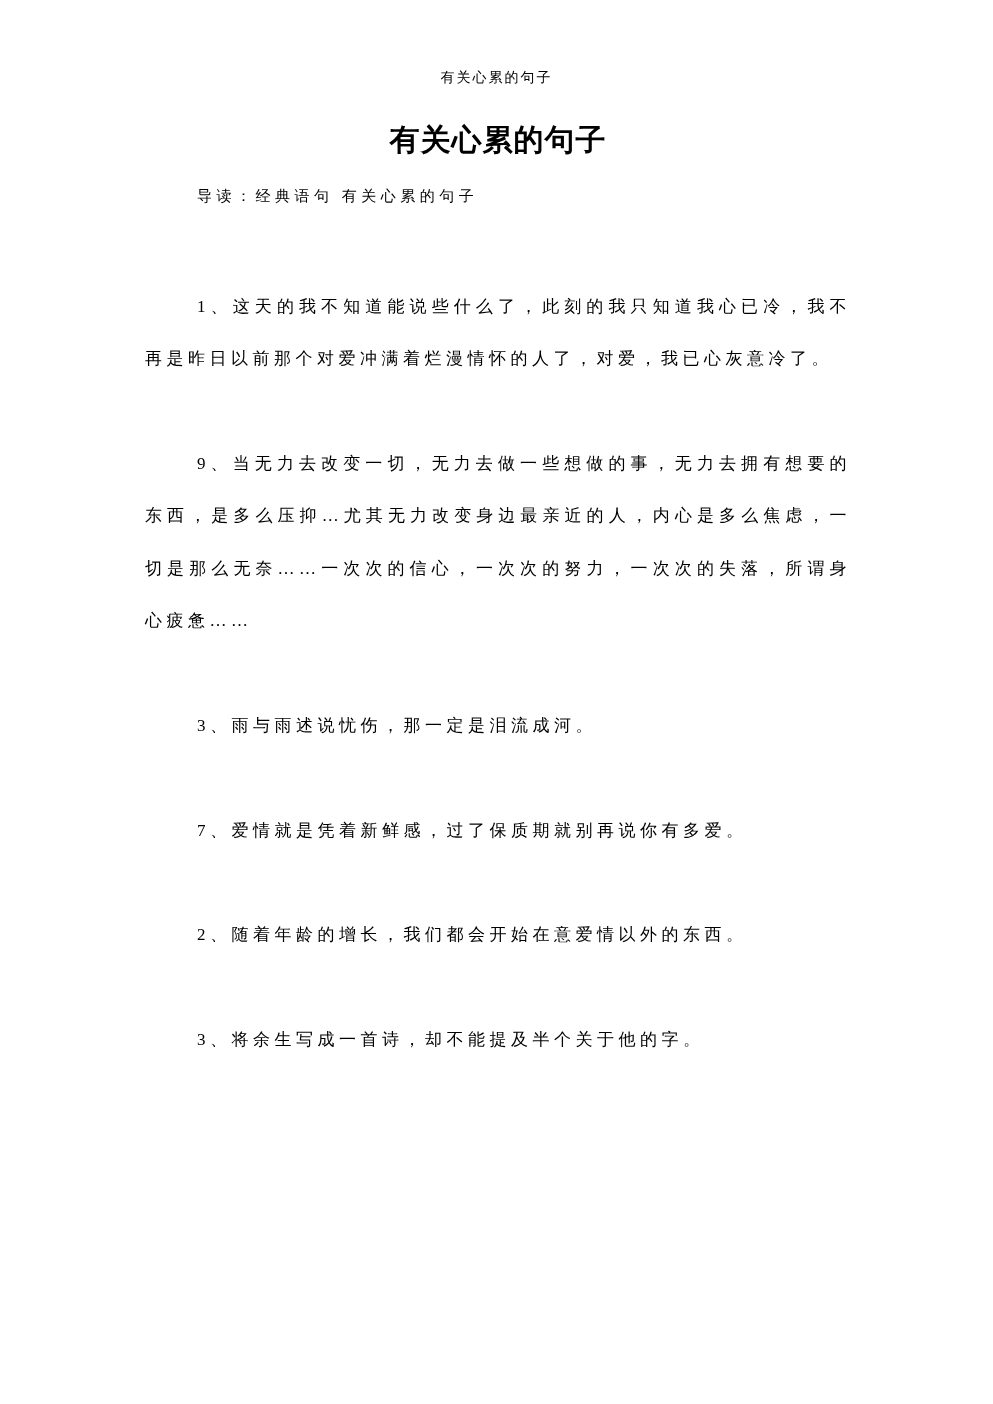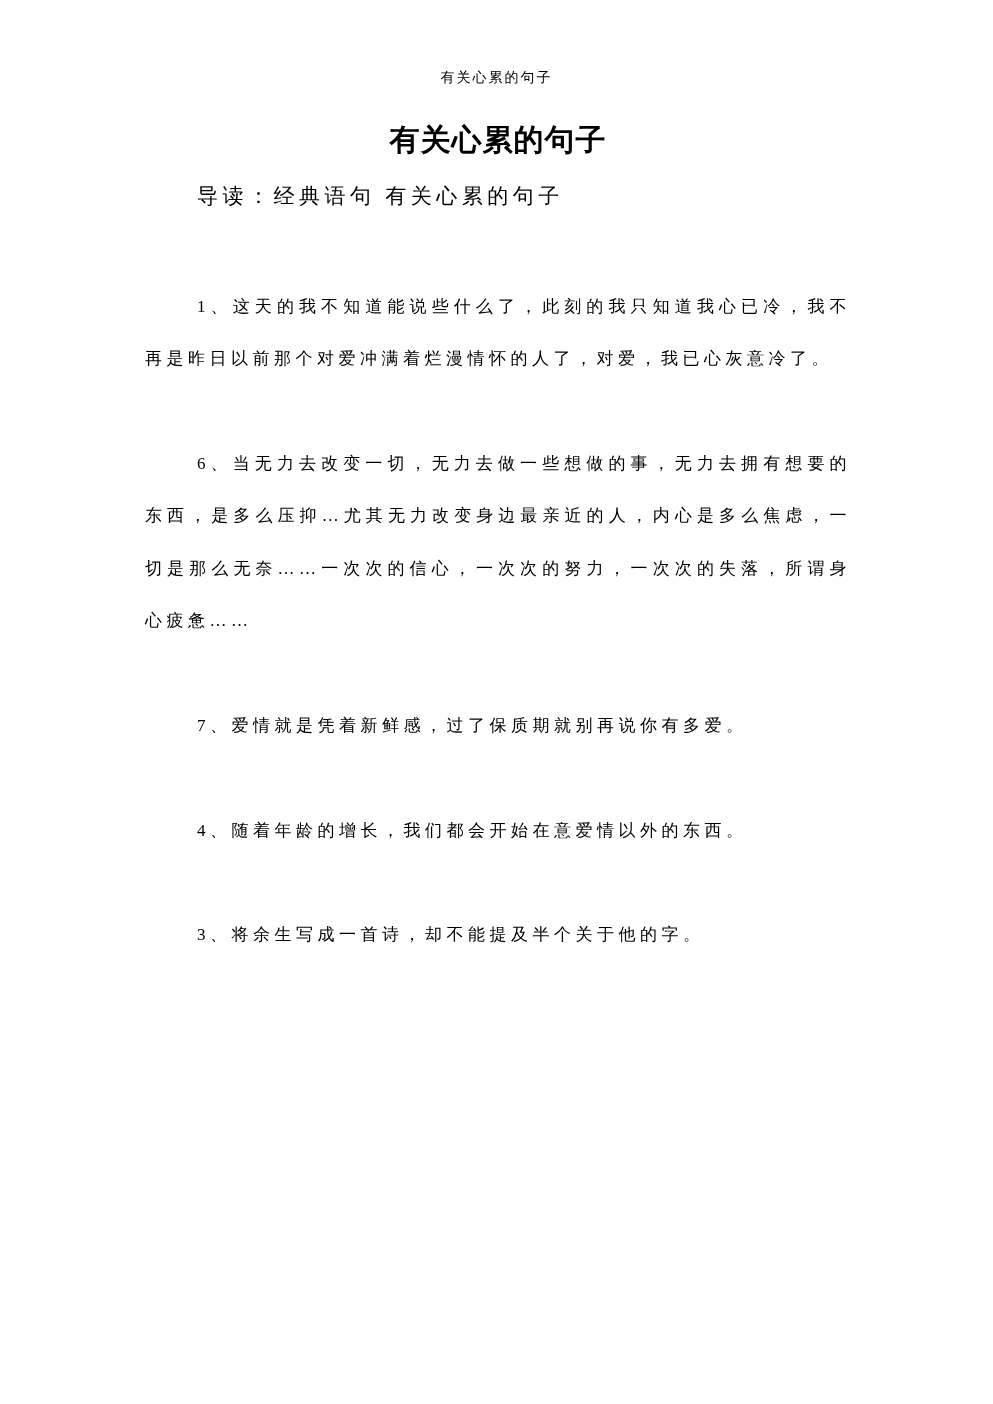--- a/index.html
+++ b/index.html
@@ -37,21 +37,21 @@
     margin: 0;
     text-align: center;
     font-size: 30px;
     line-height: 44px;
     font-weight: bold;
     letter-spacing: 1px;
     font-family: "Liberation Serif", "DejaVu Serif", serif;
   }
   .lead {
     margin: 8px 0 0 0;
-    font-size: 21px;
+    font-size: 15px;
     line-height: 52.5px;
     letter-spacing: 4.5px;
     text-indent: 52px;
   }
   .para {
     margin: 52.4px 0 0 0;
     font-size: 17px;
     line-height: 52.4px;
     letter-spacing: 4.5px;
     text-indent: 52px;
@@ -67,23 +67,24 @@
 <div class="page">
   <div class="running-header">有关心累的句子</div>
 
   <div class="content">
     <h1 class="title">有关心累的句子</h1>
 
     <p class="lead">导读：经典语句 有关心累的句子</p>
 
     <p class="para p-first">1、这天的我不知道能说些什么了，此刻的我只知道我心已冷，我不再是昨日以前那个对爱冲满着烂漫情怀的人了，对爱，我已心灰意冷了。</p>
 
-    <p class="para">6、当无力去改变一切，无力去做一些想做的事，无力去拥有想要的东西，是多么压抑…尤其无力改变身边最亲近的人，内心是多么焦虑，一切是那么无奈……一次次的信心，一次次的努力，一次次的失落，所谓身心疲惫……</p>
+    <p class="para">9、当无力去改变一切，无力去做一些想做的事，无力去拥有想要的东西，是多么压抑…尤其无力改变身边最亲近的人，内心是多么焦虑，一切是那么无奈……一次次的信心，一次次的努力，一次次的失落，所谓身心疲惫……</p>
 
+    <p class="para">3、雨与雨述说忧伤，那一定是泪流成河。</p>
 
 
     <p class="para">7、爱情就是凭着新鲜感，过了保质期就别再说你有多爱。</p>
 
-    <p class="para">4、随着年龄的增长，我们都会开始在意爱情以外的东西。</p>
+    <p class="para">2、随着年龄的增长，我们都会开始在意爱情以外的东西。</p>
 
     <p class="para">3、将余生写成一首诗，却不能提及半个关于他的字。</p>
   </div>
 </div>
 
 </body></html>

